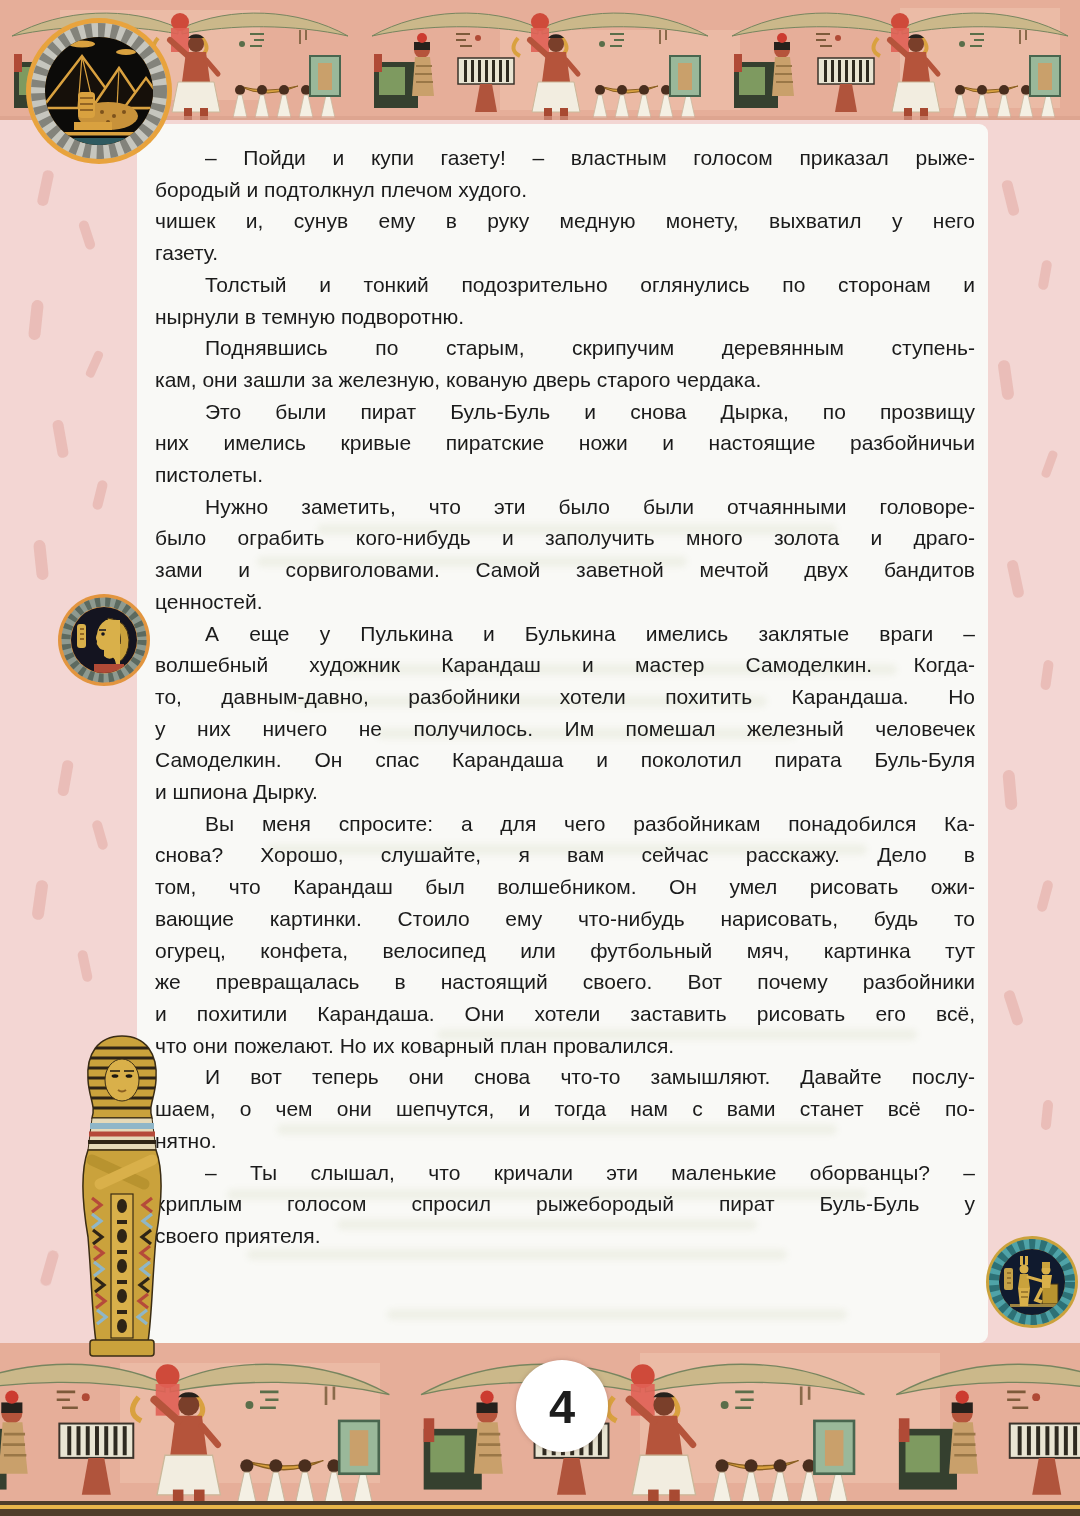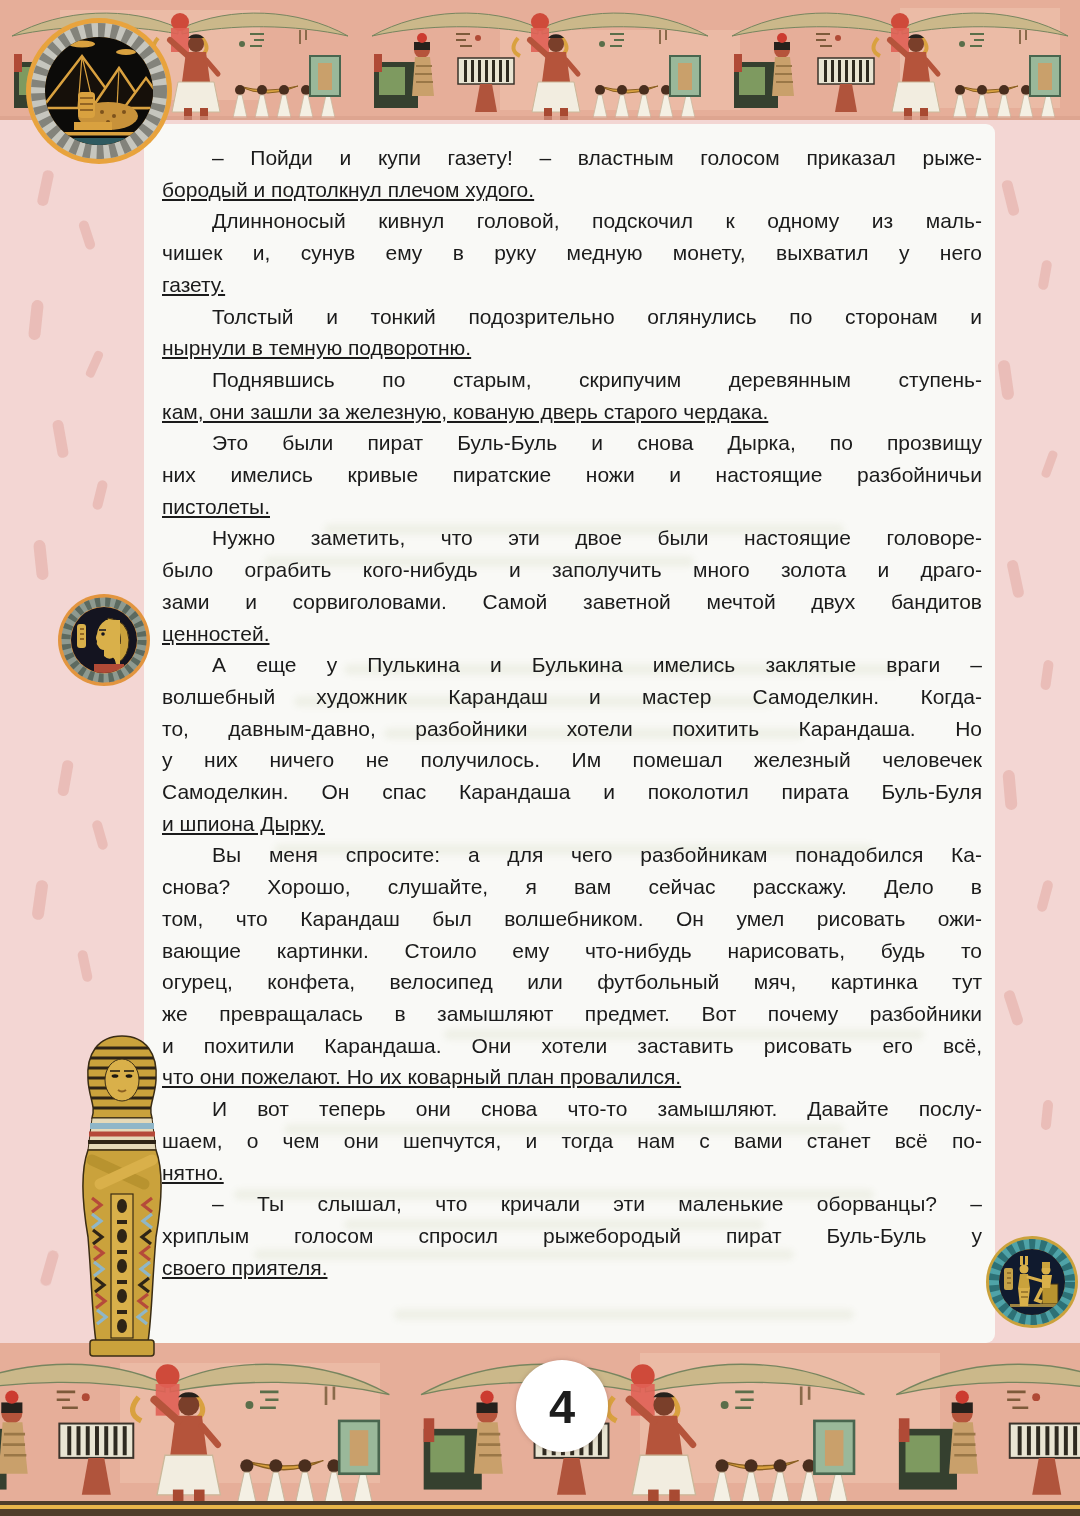--- a/index.html
+++ b/index.html
@@ -11,39 +11,39 @@
     font-family:"Liberation Sans", sans-serif;
   }
   
   #margin-texture{position:absolute;left:0;top:0;z-index:0;}
   
   .frieze{position:absolute;left:0;z-index:2;display:block;}
   #frieze-top{top:0;}
   #frieze-bottom{top:1343px;}
   
   #text-panel{
-    position:absolute;left:144px;top:124px;width:851px;height:1219px;
+    position:absolute;left:137px;top:124px;width:851px;height:1219px;
     background:#f9f9f6;border-radius:9px;z-index:1;
   }
   .ghost{
     position:absolute;border-radius:6px;background:#97a468;
     opacity:.10;filter:blur(3px);height:11px;pointer-events:none;
   }
   
   #text-block{
     position:absolute;left:18px;top:18px;width:820px;
     font-size:21px;line-height:31.7px;color:#1b1b1b;
     z-index:2;
   }
   .line{
     text-align:justify;
     text-align-last:justify;
     white-space:nowrap;
   }
-  .line.last{text-align-last:left;white-space:normal;text-decoration:underline;}
+  .line.last{text-align-last:left;white-space:normal;}
   .line.first{text-indent:50px;}
   
   .medallion{position:absolute;z-index:3;}
   #medallion-pyramids{left:24px;top:16px;}
   #medallion-pharaoh{left:56px;top:592px;}
   #medallion-throne{left:984px;top:1234px;}
   #sarcophagus{position:absolute;left:52px;top:1032px;z-index:3;}
   
   #page-number{
     position:absolute;left:516px;top:1360px;width:92px;height:92px;
@@ -190,46 +190,45 @@
     <div class="ghost" style="left:300px;top:905px;width:480px"></div>
     <div class="ghost" style="left:140px;top:1000px;width:560px"></div>
     <div class="ghost" style="left:90px;top:1065px;width:640px"></div>
     <div class="ghost" style="left:200px;top:1095px;width:420px"></div>
     <div class="ghost" style="left:110px;top:1125px;width:540px"></div>
     <div class="ghost" style="left:250px;top:1185px;width:460px"></div>
 
     <div id="text-block">
         <div class="line first">– Пойди и купи газету! – властным голосом приказал рыже-</div>
         <div class="line last">бородый и подтолкнул плечом худого.</div>
-        <div class="line first">Длинноносый кивнул головой, подскочил к одному из маль-</div>
         <div class="line">чишек и, сунув ему в руку медную монету, выхватил у него</div>
         <div class="line last">газету.</div>
         <div class="line first">Толстый и тонкий подозрительно оглянулись по сторонам и</div>
         <div class="line last">нырнули в темную подворотню.</div>
         <div class="line first">Поднявшись по старым, скрипучим деревянным ступень-</div>
         <div class="line last">кам, они зашли за железную, кованую дверь старого чердака.</div>
         <div class="line first">Это были пират Буль-Буль и снова Дырка, по прозвищу</div>
         <div class="line">них имелись кривые пиратские ножи и настоящие разбойничьи</div>
         <div class="line last">пистолеты.</div>
-        <div class="line first">Нужно заметить, что эти двое были настоящие головоре-</div>
+        <div class="line first">Нужно заметить, что эти было были отчаянными головоре-</div>
         <div class="line">было ограбить кого-нибудь и заполучить много золота и драго-</div>
         <div class="line">зами и сорвиголовами. Самой заветной мечтой двух бандитов</div>
         <div class="line last">ценностей.</div>
         <div class="line first">А еще у Пулькина и Булькина имелись заклятые враги –</div>
         <div class="line">волшебный художник Карандаш и мастер Самоделкин. Когда-</div>
         <div class="line">то, давным-давно, разбойники хотели похитить Карандаша. Но</div>
         <div class="line">у них ничего не получилось. Им помешал железный человечек</div>
         <div class="line">Самоделкин. Он спас Карандаша и поколотил пирата Буль-Буля</div>
         <div class="line last">и шпиона Дырку.</div>
         <div class="line first">Вы меня спросите: а для чего разбойникам понадобился Ка-</div>
         <div class="line">снова? Хорошо, слушайте, я вам сейчас расскажу. Дело в</div>
         <div class="line">том, что Карандаш был волшебником. Он умел рисовать ожи-</div>
         <div class="line">вающие картинки. Стоило ему что-нибудь нарисовать, будь то</div>
         <div class="line">огурец, конфета, велосипед или футбольный мяч, картинка тут</div>
-        <div class="line">же превращалась в замышляют предмет. Вот почему разбойники</div>
+        <div class="line">же превращалась в настоящий своего. Вот почему разбойники</div>
         <div class="line">и похитили Карандаша. Они хотели заставить рисовать его всё,</div>
         <div class="line last">что они пожелают. Но их коварный план провалился.</div>
         <div class="line first">И вот теперь они снова что-то замышляют. Давайте послу-</div>
         <div class="line">шаем, о чем они шепчутся, и тогда нам с вами станет всё по-</div>
         <div class="line last">нятно.</div>
         <div class="line first">– Ты слышал, что кричали эти маленькие оборванцы? –</div>
         <div class="line">хриплым голосом спросил рыжебородый пират Буль-Буль у</div>
         <div class="line last">своего приятеля.</div>
       </div>
   </div>

